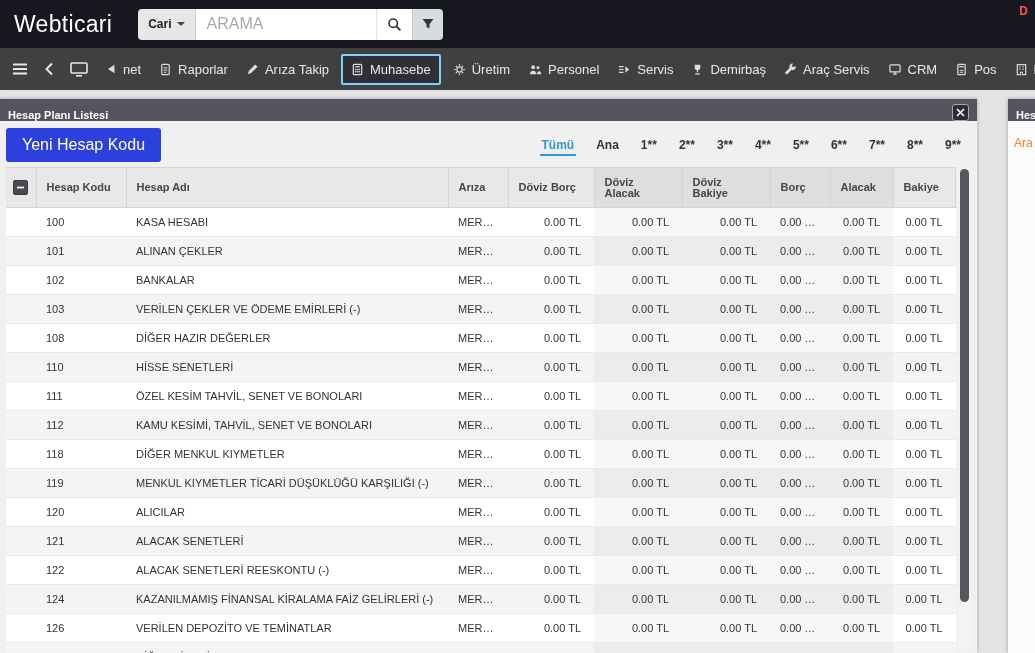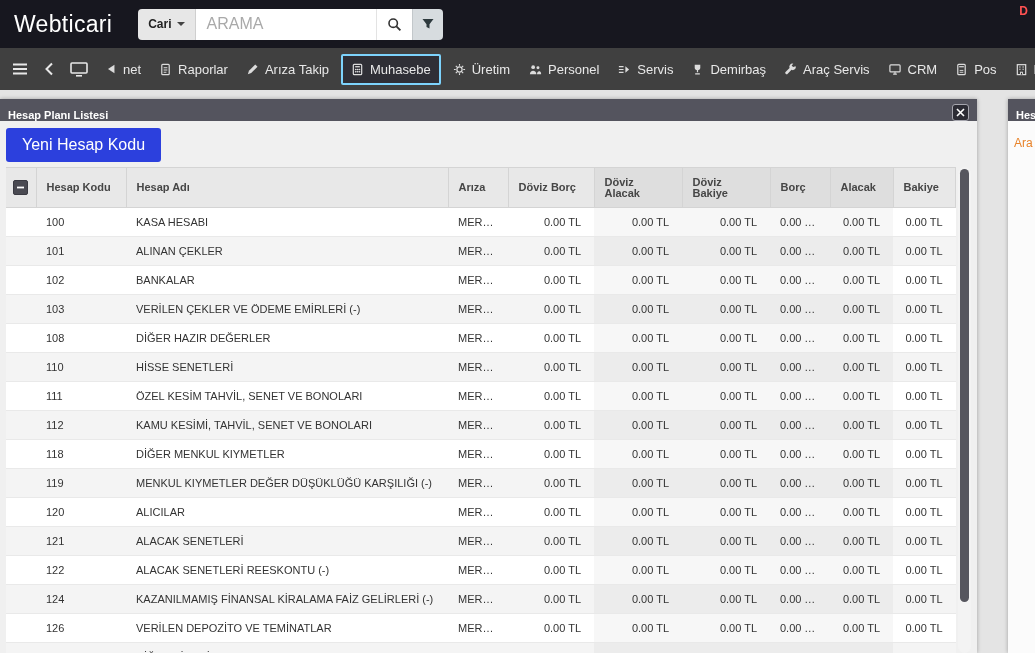--- a/index.html
+++ b/index.html
@@ -264,20 +264,33 @@
           <svg width="9" height="9" viewBox="0 0 9 9">
               <path d="M1 1l7 7M8 1L1 8" stroke="currentColor" stroke-width="1.6"></path>
             </svg>
         </span>
       </button>
     </div>
 
     <div class="panel-body">
       <div class="toolbar">
         <button class="primary-btn">Yeni Hesap Kodu</button>
+        <div class="tab-bar">
+            <span class="tab active">Tümü</span>
+            <span class="tab">Ana</span>
+            <span class="tab">1**</span>
+            <span class="tab">2**</span>
+            <span class="tab">3**</span>
+            <span class="tab">4**</span>
+            <span class="tab">5**</span>
+            <span class="tab">6**</span>
+            <span class="tab">7**</span>
+            <span class="tab">8**</span>
+            <span class="tab">9**</span>
+          </div>
       </div>
 
       <div class="table-area">
         <div class="grid-wrap">
           <table class="grid">
             <colgroup>
               <col style="width:30px">
                 <col style="width:90px">
                 <col style="width:322px">
                 <col style="width:60px">
@@ -415,21 +428,21 @@
                   <td>0.00 TL</td>
                   <td>0.00 TL</td>
                   <td>0.00 TL</td>
                   <td>0.00 TL</td>
                   <td>0.00 TL</td>
                   <td>0.00 TL</td>
                 </tr>
                 <tr>
                   <td></td>
                   <td>119</td>
-                  <td>MENKUL KIYMETLER DEĞER DÜŞÜKLÜĞÜ KARŞILIĞI (-)</td>
+                  <td>MENKUL KIYMETLER TİCARİ DÜŞÜKLÜĞÜ KARŞILIĞI (-)</td>
                   <td>MERKEZ</td>
                   <td>0.00 TL</td>
                   <td>0.00 TL</td>
                   <td>0.00 TL</td>
                   <td>0.00 TL</td>
                   <td>0.00 TL</td>
                   <td>0.00 TL</td>
                 </tr>
                 <tr>
                   <td></td>

